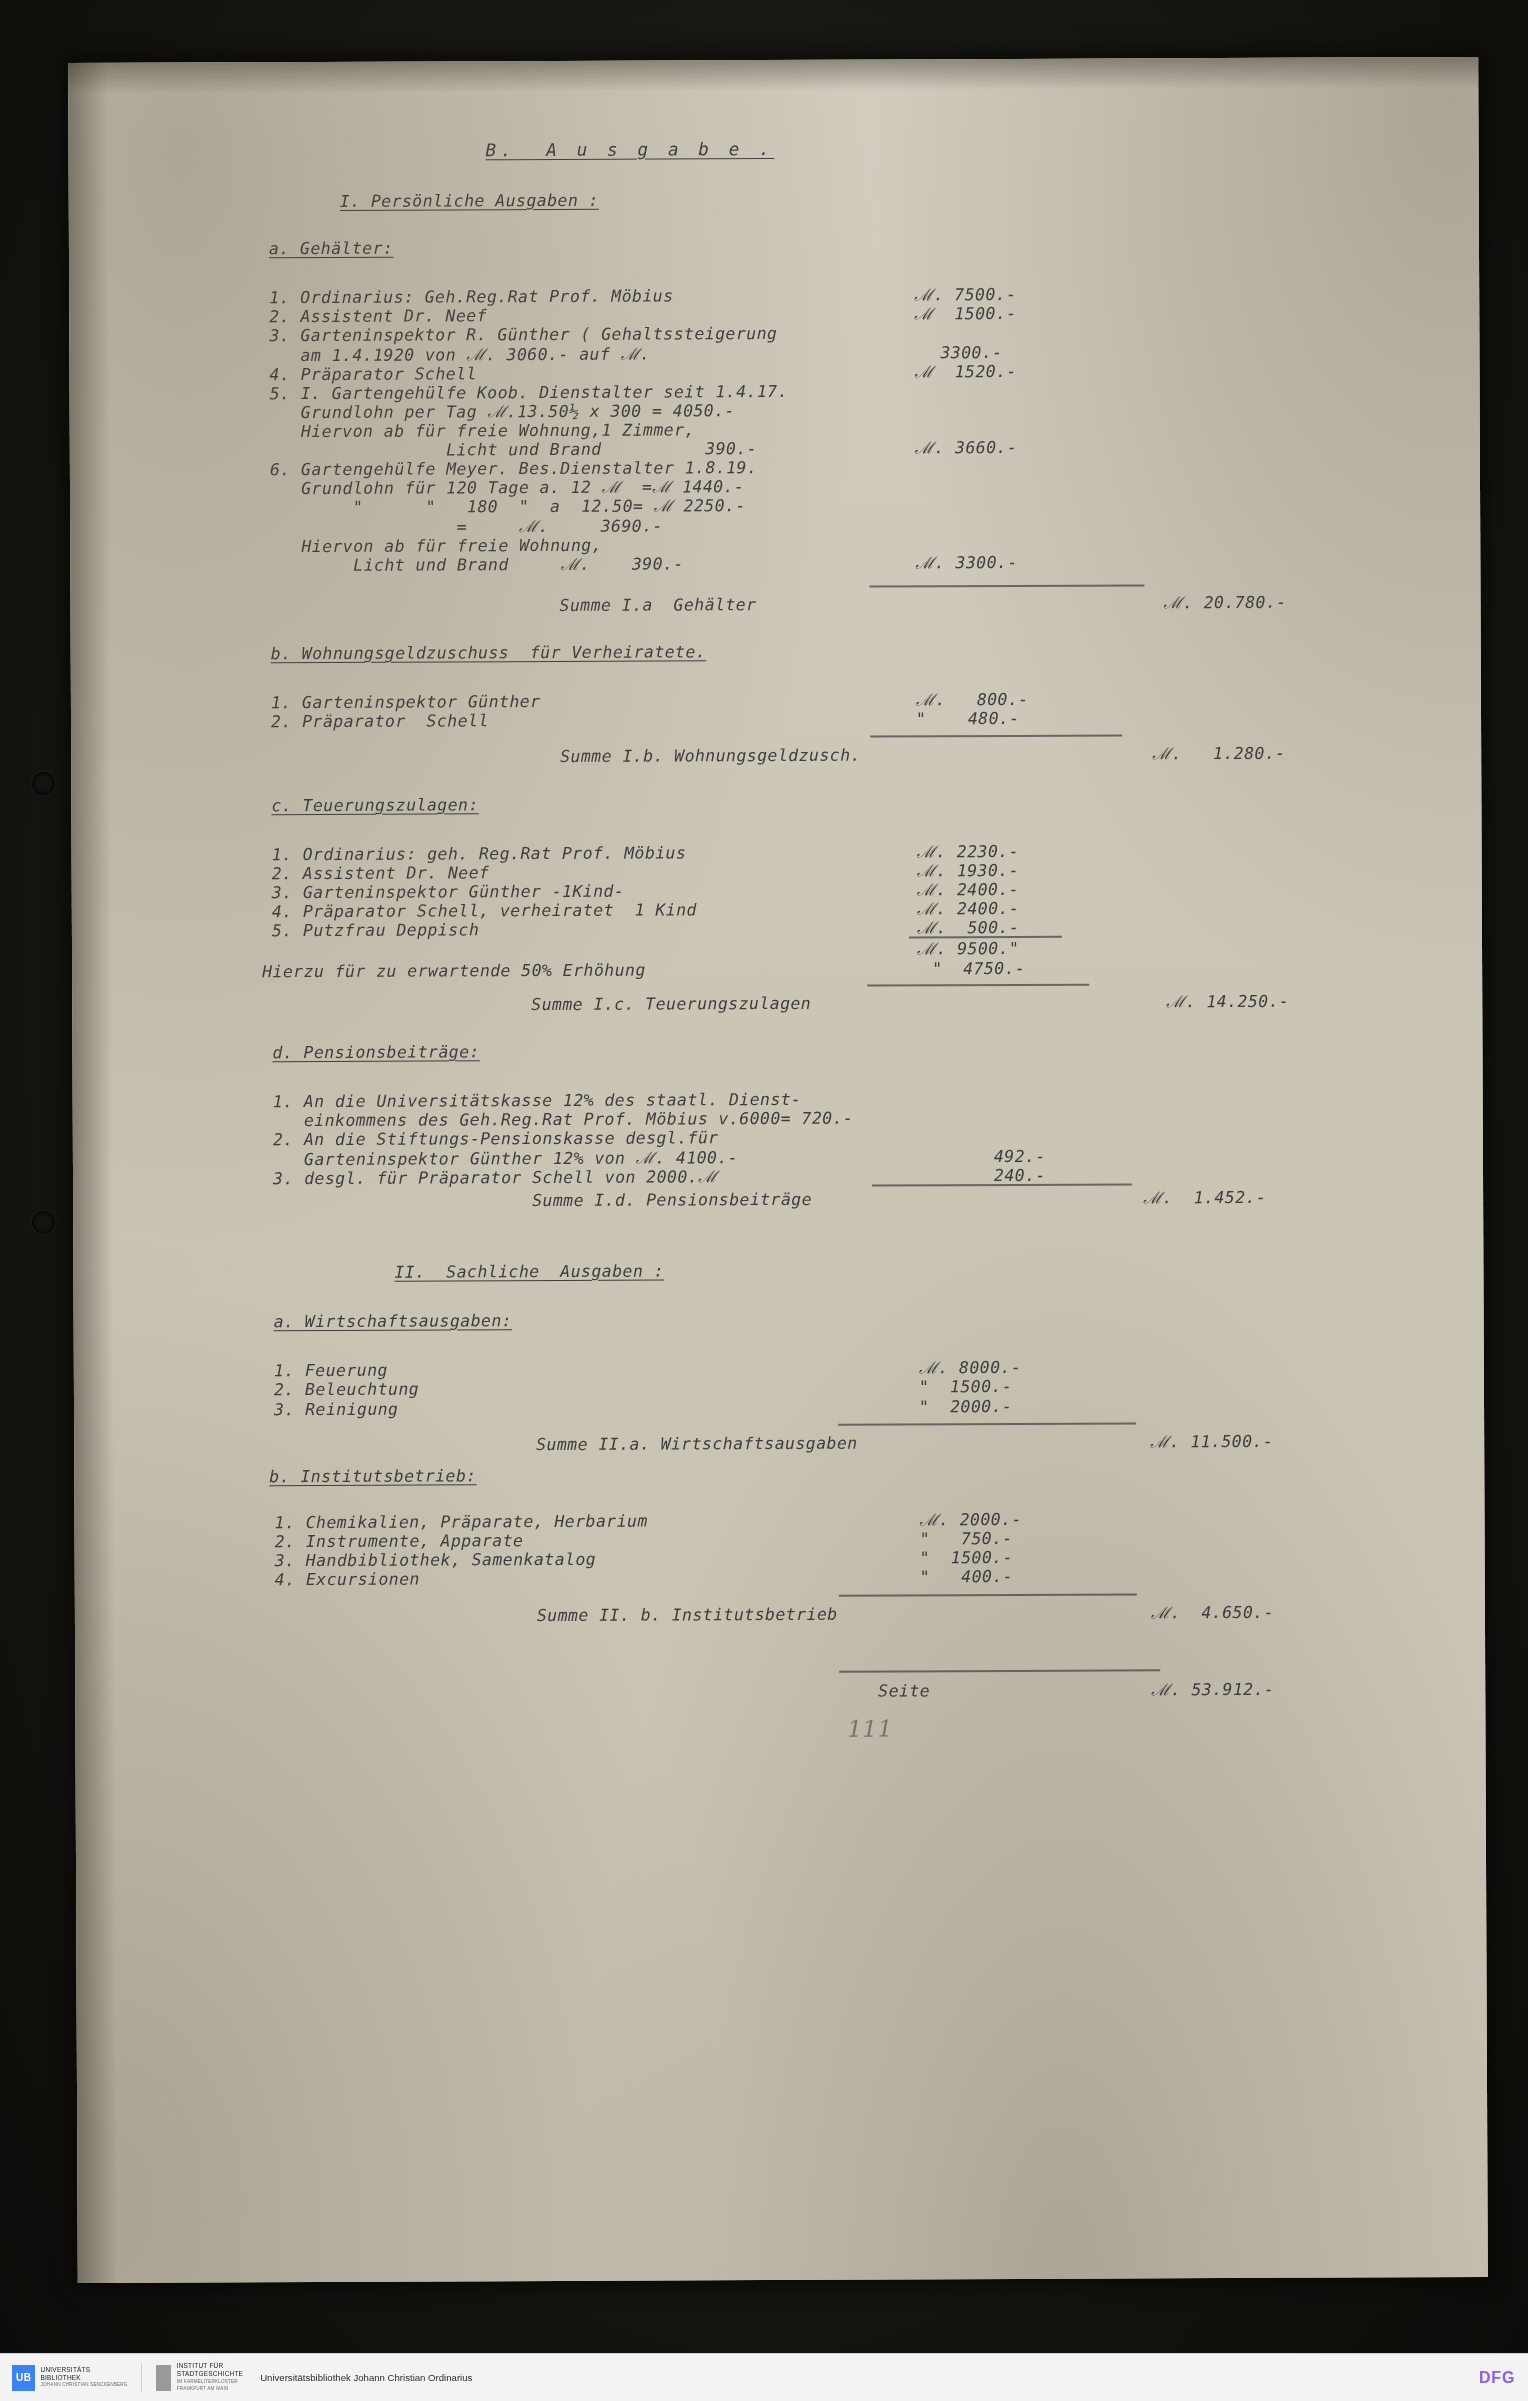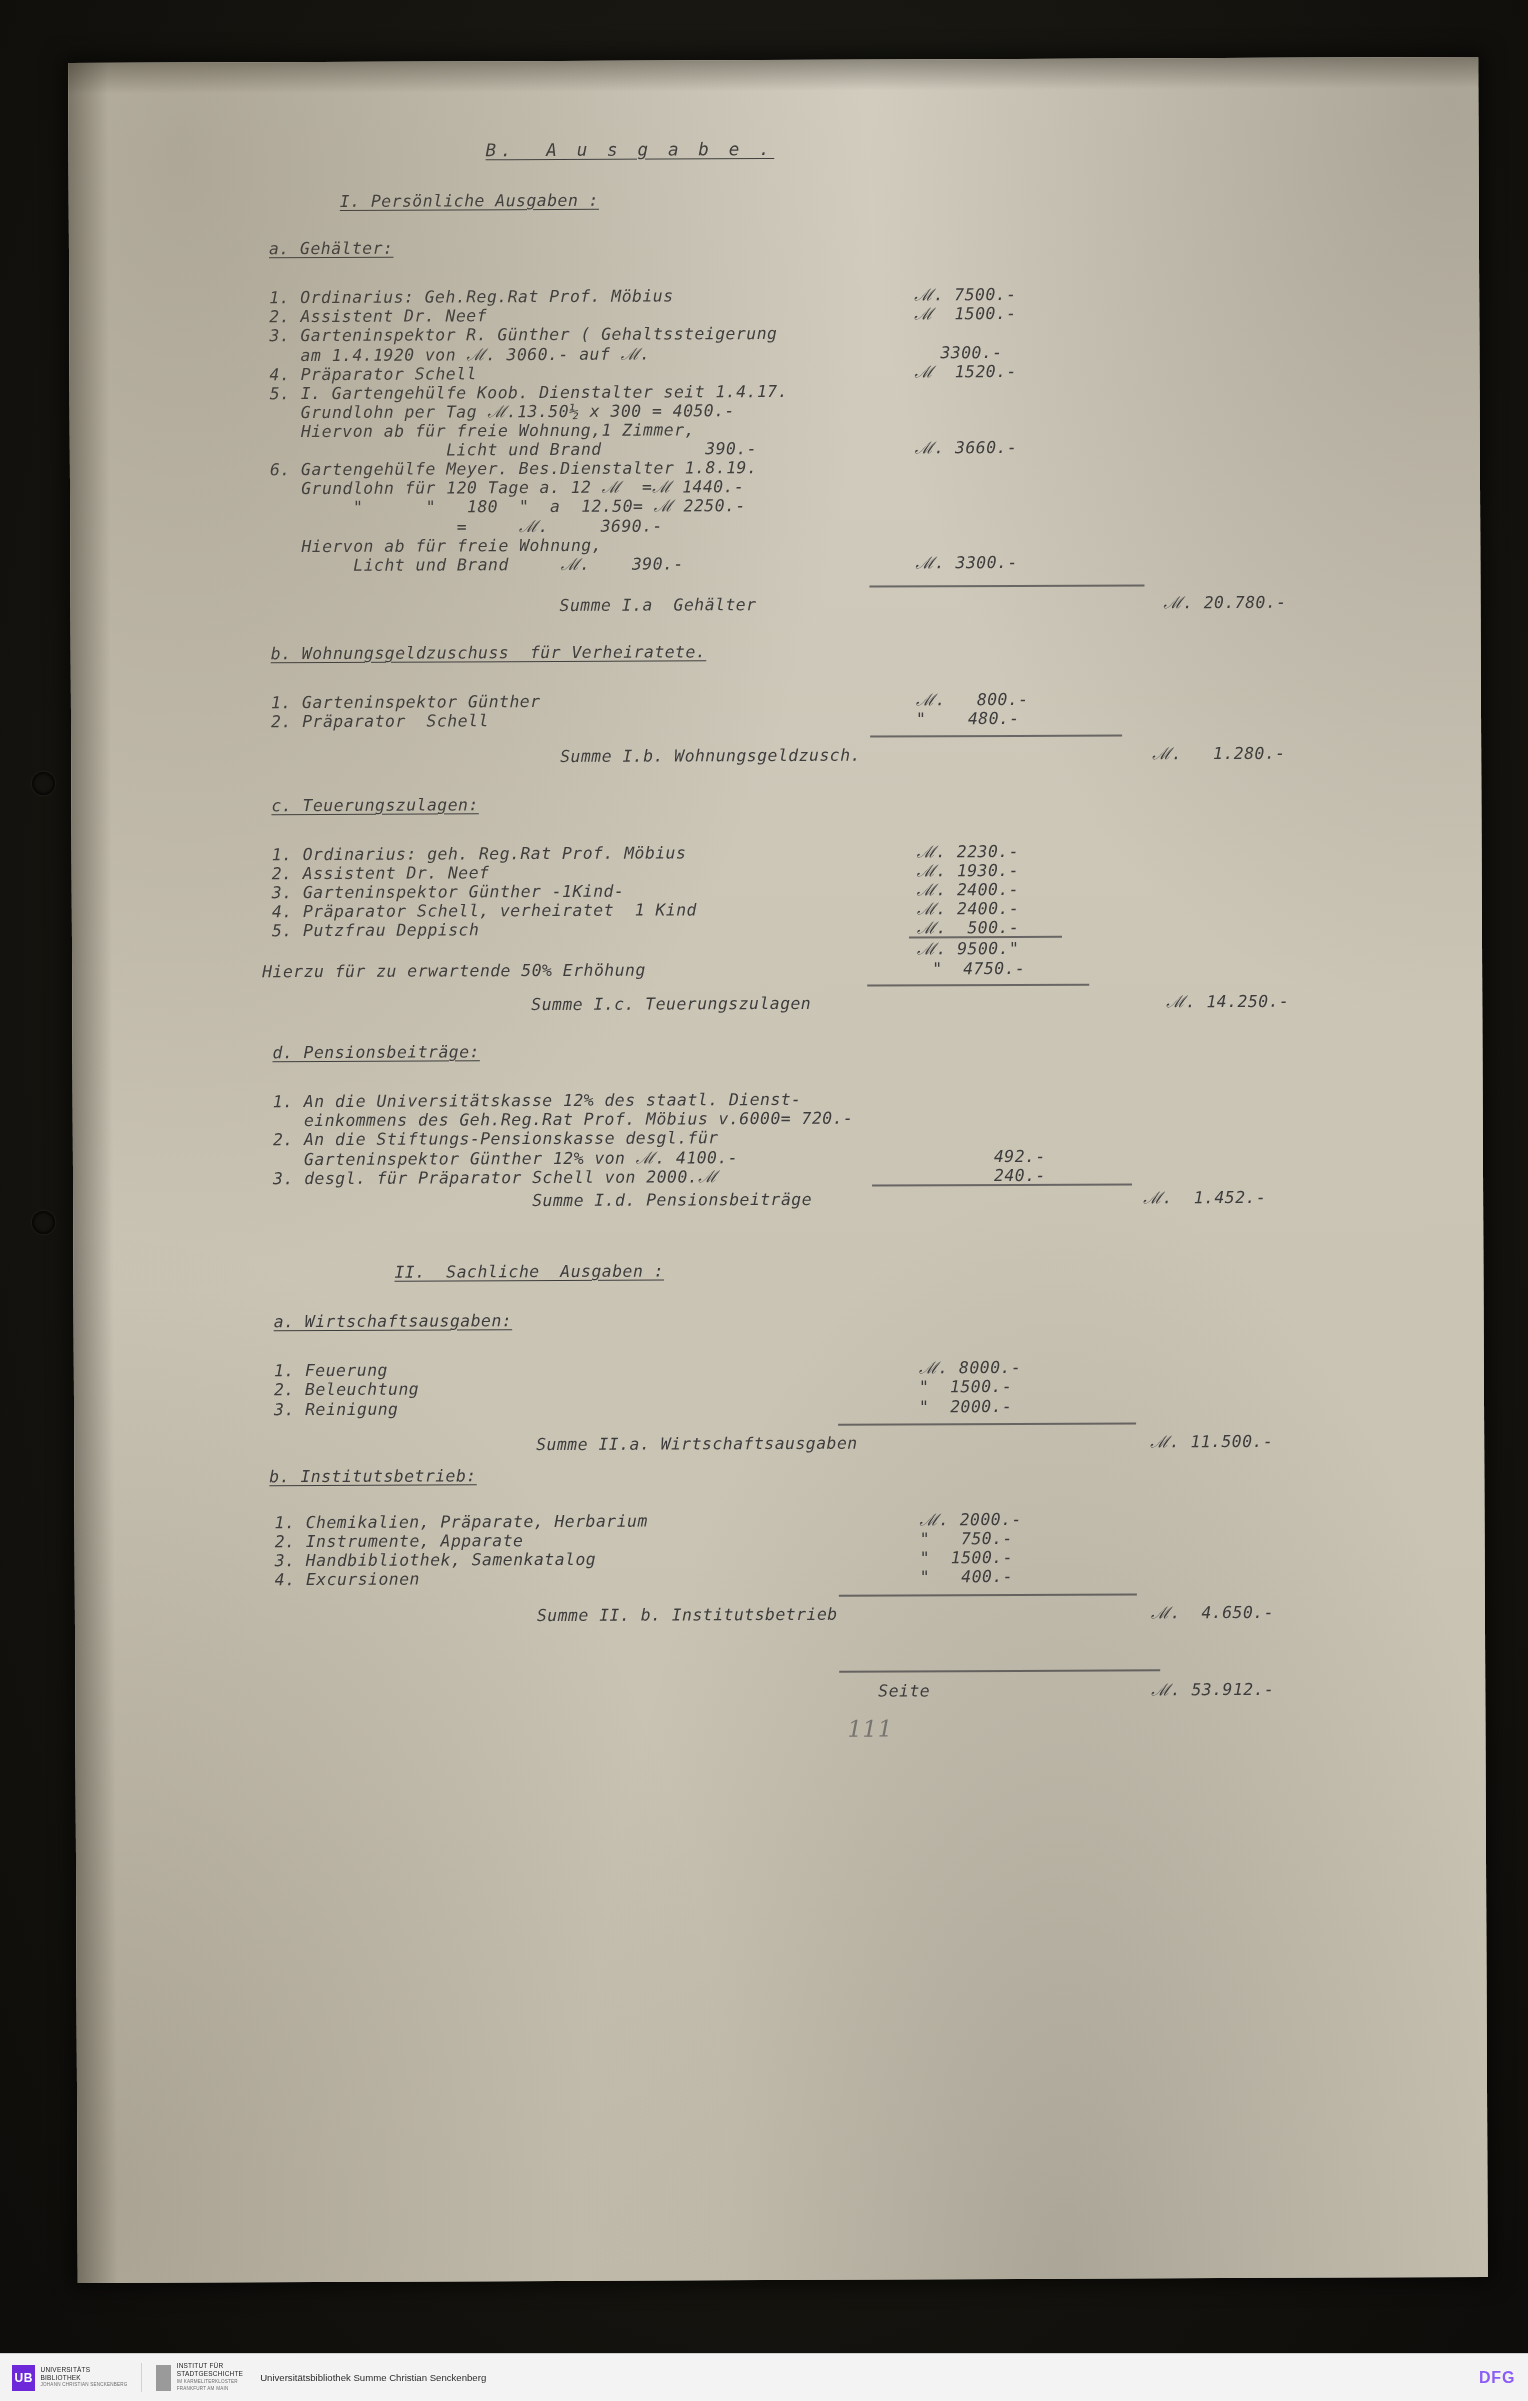--- a/index.html
+++ b/index.html
@@ -123,23 +123,23 @@
     font-family: "Liberation Sans", sans-serif;
   }
   #ub-logo {
     margin-left: 12.2px;
     display: flex;
     align-items: center;
     gap: 5.4px;
   }
   #ub-mark {
     width: 23px; height: 26px;
-    background: #6d28d9;
+    background: #3b82f6;
     color: #fff;
-    font-size: 12px;
+    font-size: 10px;
     font-weight: bold;
     display: flex;
     align-items: center;
     justify-content: center;
     letter-spacing: 0.4px;
   }
   .ub-lines {
     font-size: 6.5px;
     line-height: 7.6px;
     color: #1d1d1d;
@@ -341,17 +341,17 @@
   <div id="inst-logo">
     <div id="inst-mark"></div>
     <div class="ub-lines">
       <div>INSTITUT FÜR</div>
       <div>STADTGESCHICHTE</div>
       <div class="small">IM KARMELITERKLOSTER</div>
       <div class="small">FRANKFURT AM MAIN</div>
     </div>
   </div>
 
-  <div id="footer-caption">Universitätsbibliothek Summe Christian Senckenberg</div>
+  <div id="footer-caption">Universitätsbibliothek Johann Christian Ordinarius</div>
 
   <div id="dfg-logo">DFG</div>
 </div>
 
 
 </body></html>

